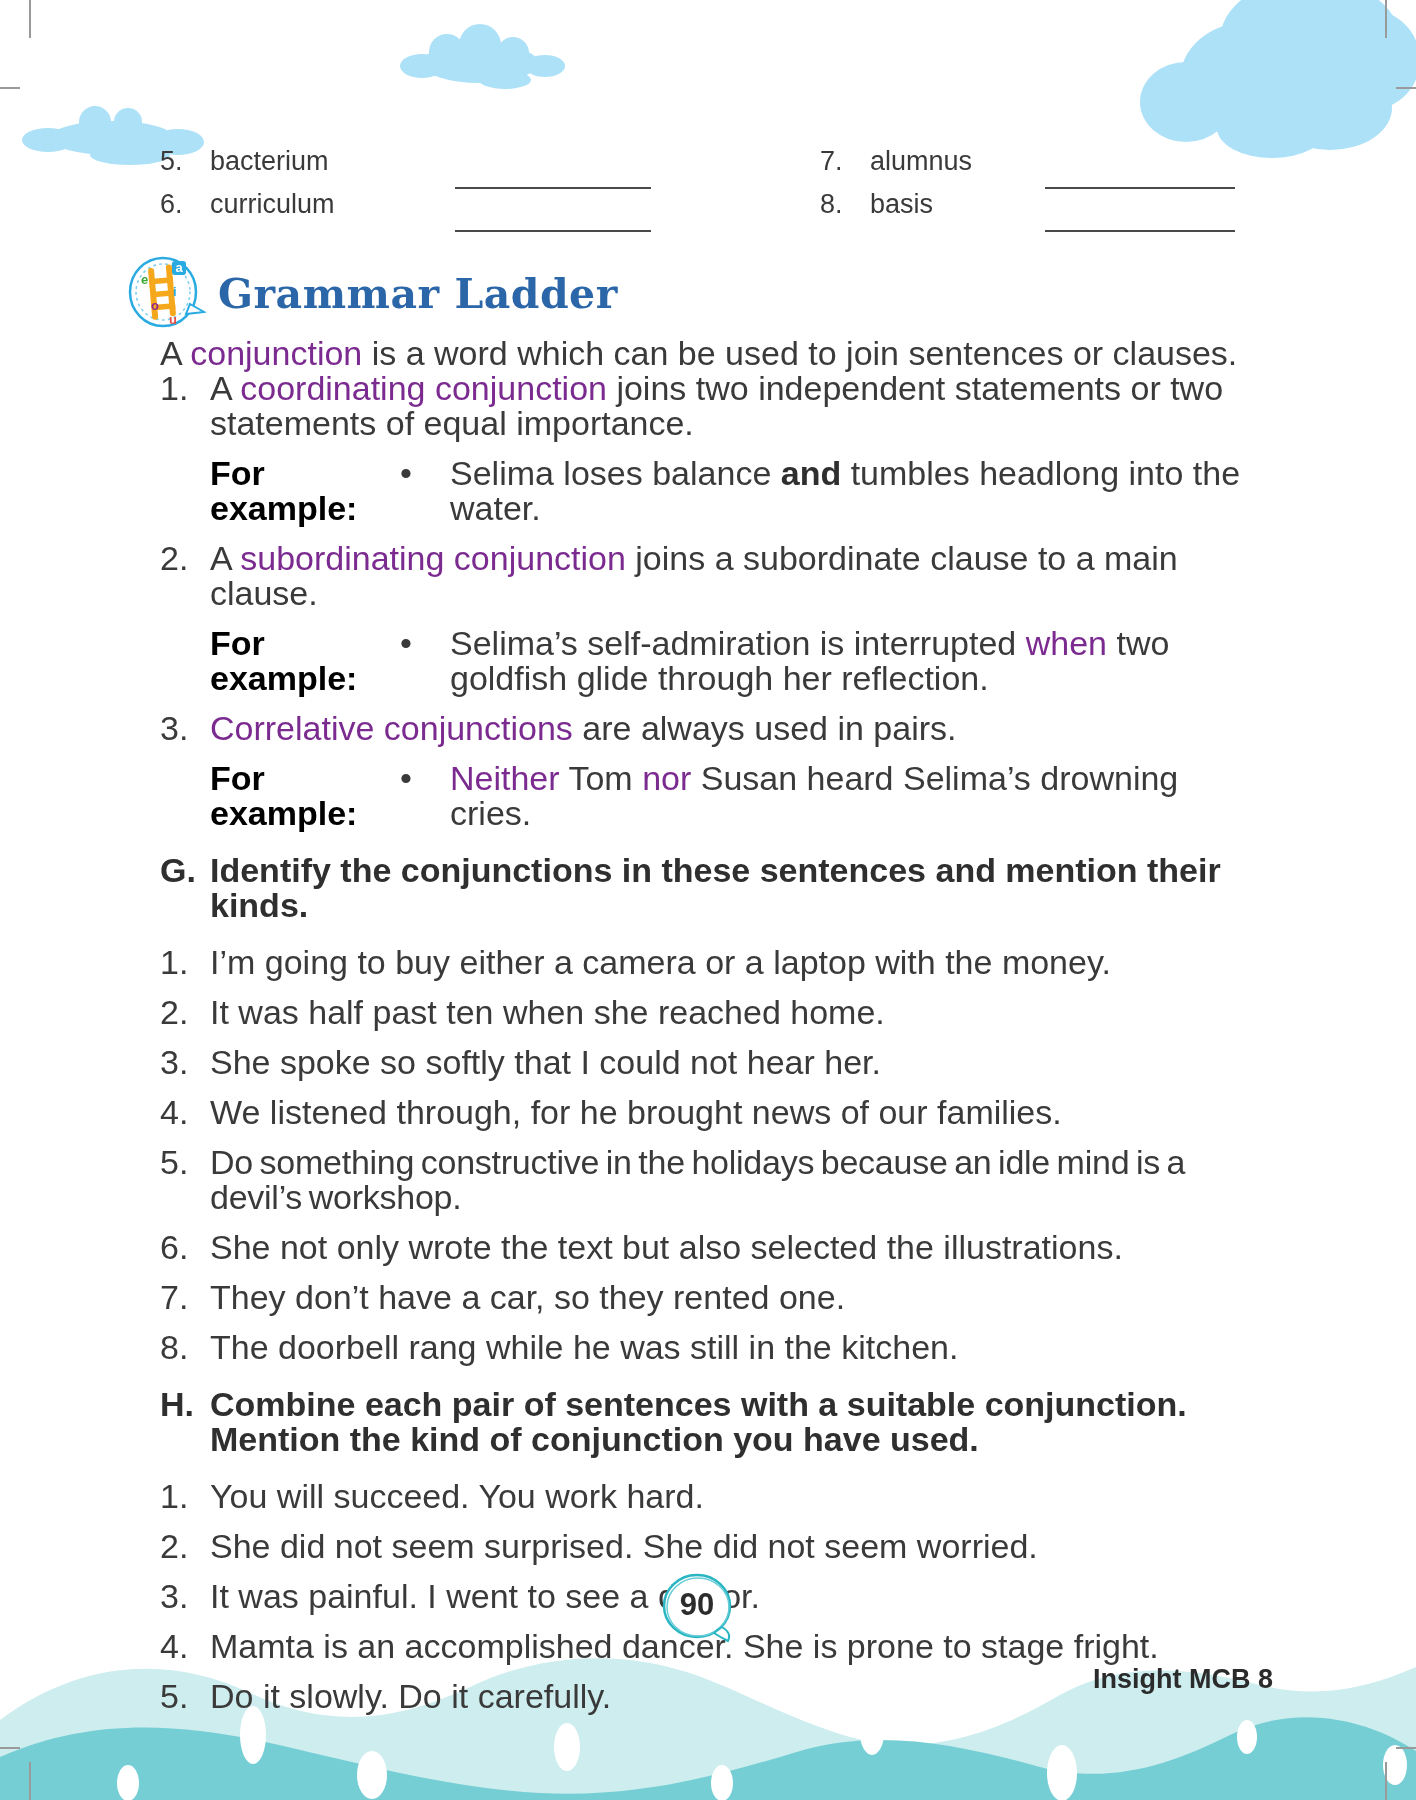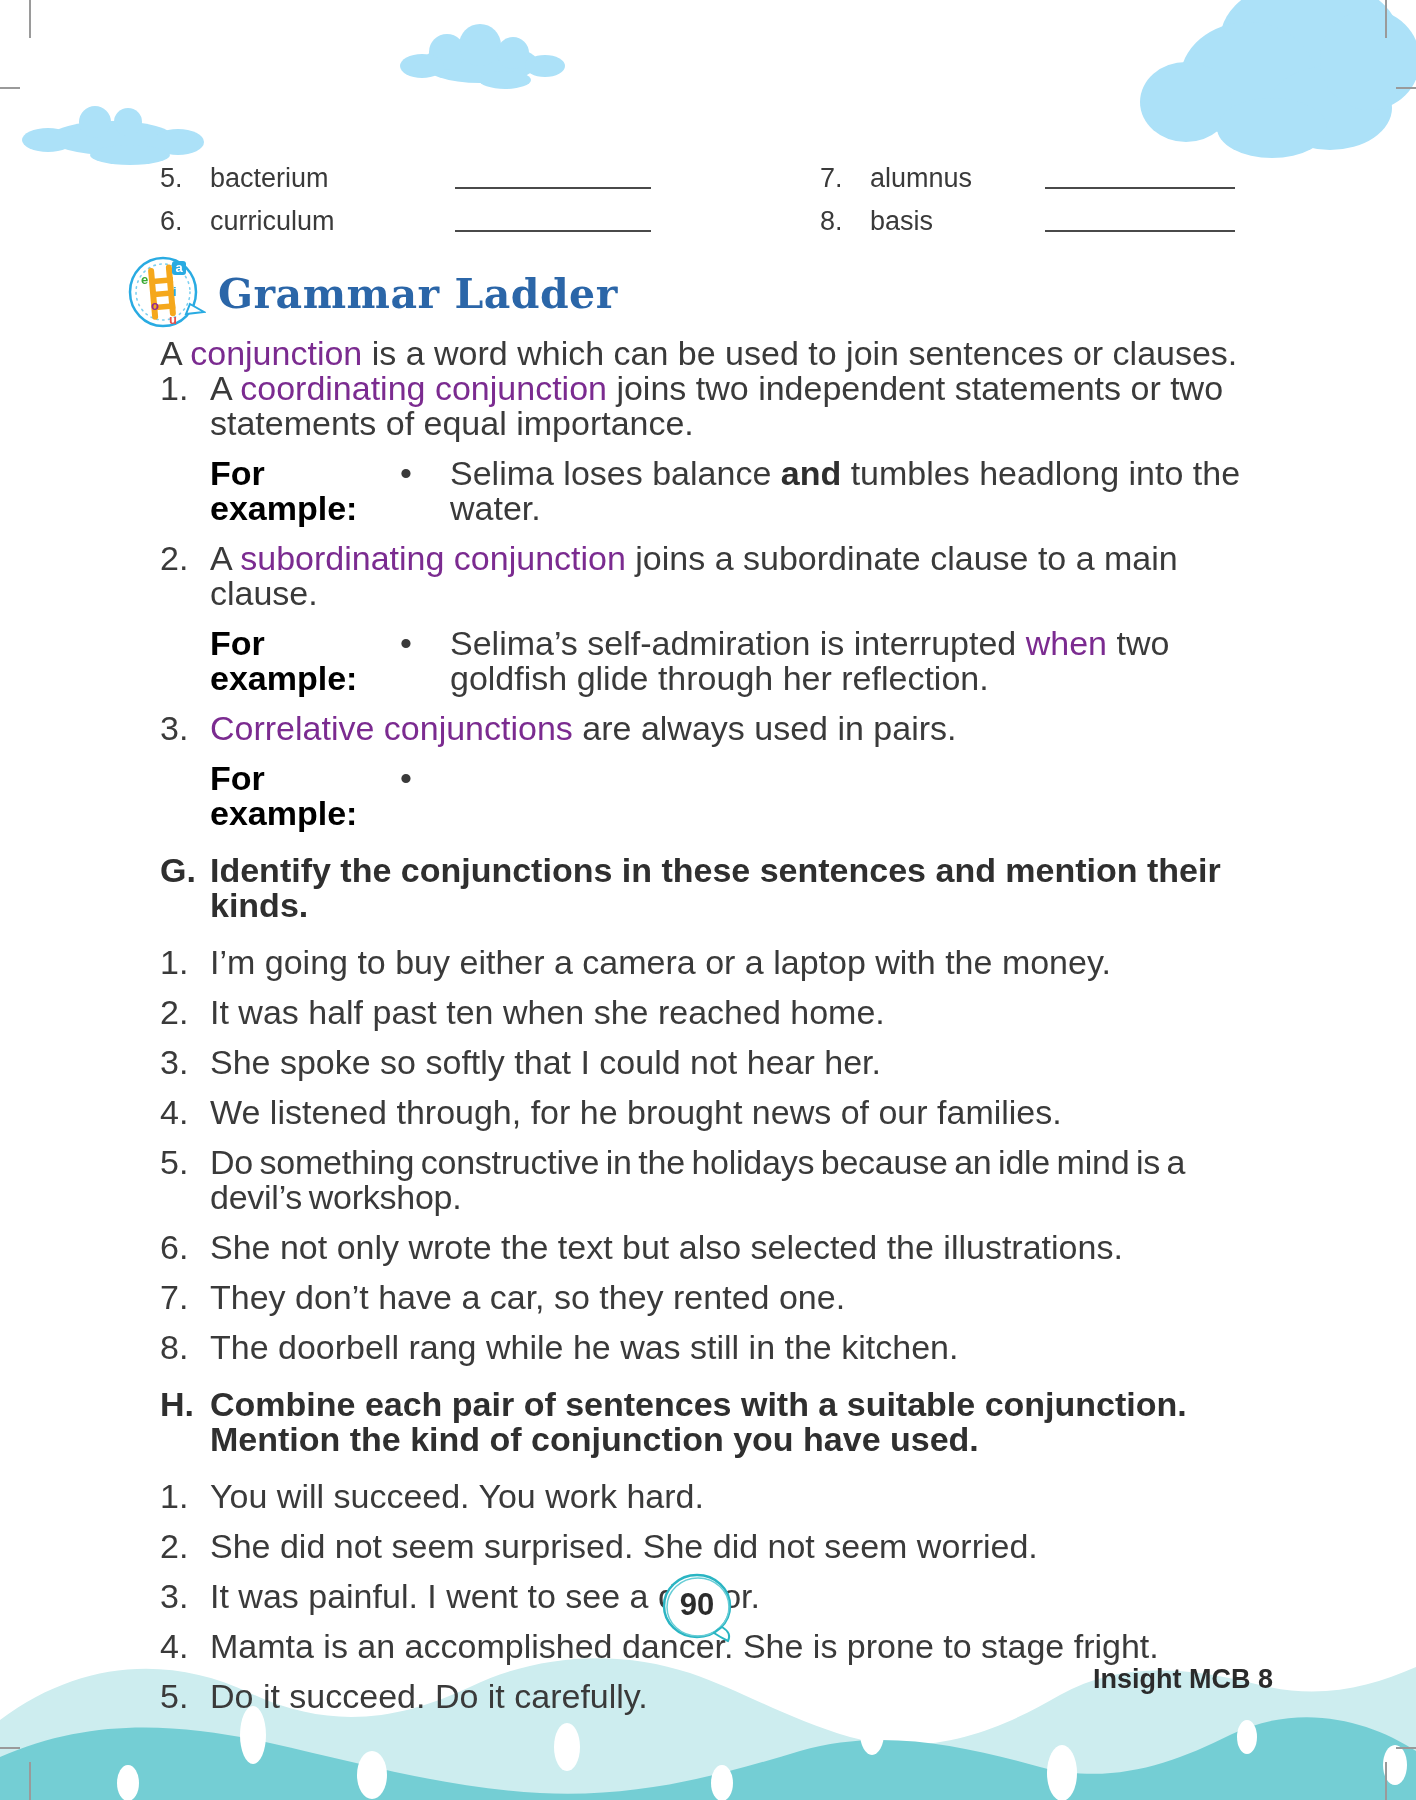--- a/index.html
+++ b/index.html
@@ -12,21 +12,21 @@
   
   .clouds{position:absolute;top:0;left:0;z-index:0;}
   
   .wordlist{position:absolute;top:146px;left:160px;font-size:27px;z-index:2;}
   .wl-row{display:flex;align-items:baseline;height:43px;}
   .wl-num{width:50px;flex:none;}
   .wl-word{width:245px;flex:none;}
   .wl-blank{width:196px;flex:none;border-bottom:2.5px solid #4a4a4a;align-self:stretch;}
   .wl-gap{width:169px;flex:none;}
   .wl-num2{width:50px;flex:none;}
-  .wl-word2{width:175px;flex:none;margin-top:17px;}
+  .wl-word2{width:175px;flex:none;}
   .wl-blank2{width:190px;flex:none;border-bottom:2.5px solid #4a4a4a;align-self:stretch;}
   
   .gl-header{position:absolute;top:252px;left:124px;display:flex;align-items:center;z-index:2;}
   .gl-title{
     font-family:"DejaVu Serif",serif;font-weight:700;font-size:41px;color:#2b66a8;
     margin-left:12px;letter-spacing:0.5px;
   }
   
   .content{position:absolute;top:336px;left:160px;width:1092px;font-size:34px;line-height:35px;z-index:2;}
   .content p{margin:0;}
@@ -164,20 +164,21 @@
   </div>
 
   <div class="item">
     <span class="num">3.</span>
     <p class="body"><span class="purple">Correlative conjunctions</span><span> are always used in pairs.</span></p>
   </div>
 
   <div class="example">
     <span class="ex-label">For example:</span>
     <span class="ex-bullet">•</span>
+    <p class="ex-text"><span class="purple">Neither</span><span> Tom </span><span class="purple">nor</span><span> Susan heard Selima’s drowning cries.</span></p>
   </div>
 
   <div class="item sp-before">
     <span class="num bold">G.</span>
     <p class="body bold">Identify the conjunctions in these sentences and mention their kinds.</p>
   </div>
 
   <div class="item sp-before">
     <span class="num">1.</span>
     <p class="body">I’m going to buy either a camera or a laptop with the money.</p>
@@ -227,21 +228,21 @@
   <div class="item">
     <span class="num">3.</span>
     <p class="body">It was painful. I went to see a doctor.</p>
   </div>
   <div class="item">
     <span class="num">4.</span>
     <p class="body">Mamta is an accomplished dancer. She is prone to stage fright.</p>
   </div>
   <div class="item">
     <span class="num">5.</span>
-    <p class="body">Do it succeed. Do it carefully.</p>
+    <p class="body">Do it slowly. Do it carefully.</p>
   </div>
 
 </div>
 
 <svg class="footer" width="1416" height="175" viewBox="0 0 1416 175" preserveAspectRatio="none">
   <path fill="#cdedef" d="M0,95 C80,35 170,30 250,68 C330,106 400,95 470,62 C540,28 620,25 690,48 C740,65 790,95 850,112 C930,134 1000,105 1060,70 C1120,36 1190,42 1260,60 C1320,75 1370,62 1416,42 L1416,175 L0,175 Z"></path>
   <path fill="#74ced4" d="M0,132 C90,92 180,98 270,118 C360,138 440,162 540,168 C640,173 720,150 800,126 C880,103 960,120 1040,142 C1110,160 1170,140 1230,110 C1300,76 1370,96 1416,126 L1416,175 L0,175 Z"></path>
   <g fill="#ffffff">
     <ellipse cx="128" cy="158" rx="11" ry="18"></ellipse>
     <ellipse cx="253" cy="110" rx="13" ry="29"></ellipse>

